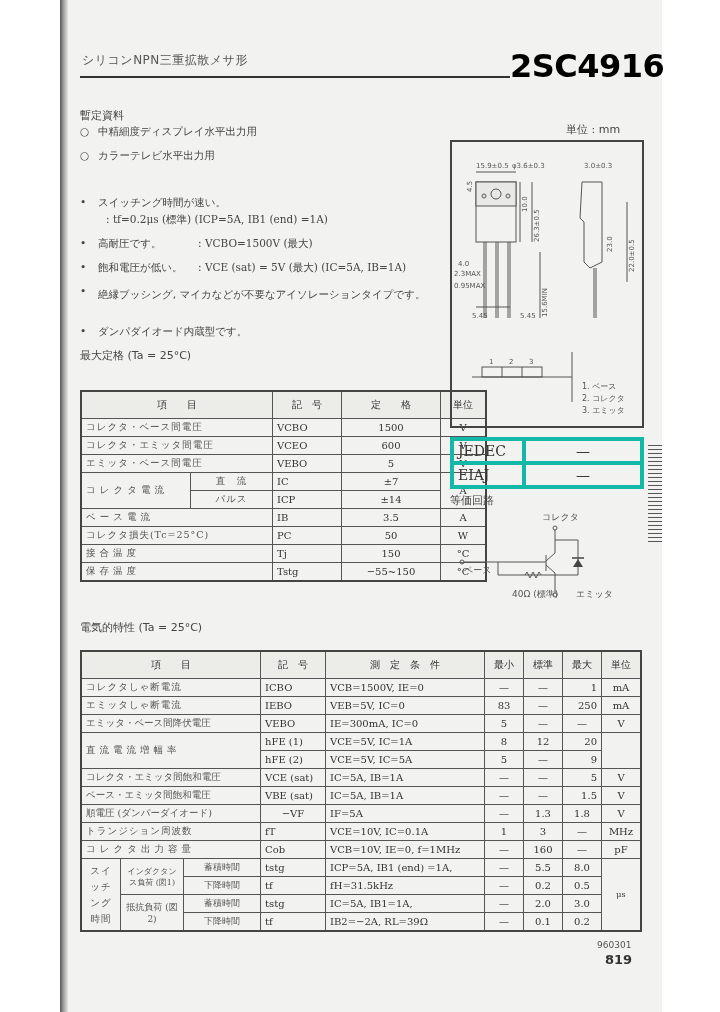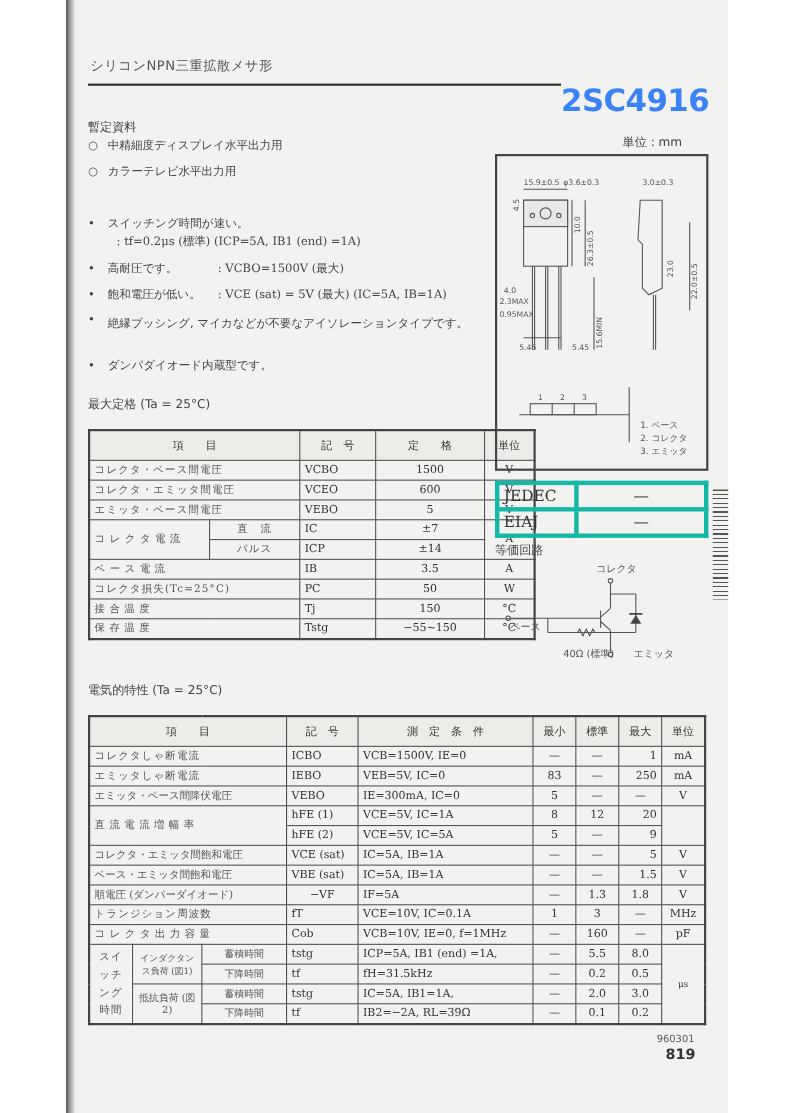--- a/index.html
+++ b/index.html
@@ -5,21 +5,21 @@
   html, body { margin: 0; padding: 0; }
   body { width: 720px; height: 1012px; background: #ffffff; position: relative; overflow: hidden;
          font-family: "DejaVu Serif", serif; color: #2a2a2a; }
   .page { position: absolute; left: 60px; top: 0; width: 602px; height: 1012px; background: #f2f2f0; }
   .page-edge { position: absolute; left: 60px; top: 0; width: 8px; height: 1012px;
                background: linear-gradient(to right, #555 0%, #999 40%, #e6e6e4 100%); }
   .abs { position: absolute; }
   .sans { font-family: "DejaVu Sans", sans-serif; }
   .header-sub { left: 82px; top: 52px; font-size: 12px; color: #555; letter-spacing: 0.5px; }
   .header-rule { left: 80px; top: 76px; width: 430px; height: 2px; background: #333; }
-  .part-number { left: 510px; top: 75px; font-size: 28px; font-weight: bold; color: #3b82f6;
+  .part-number { left: 510px; top: 47px; font-size: 32px; font-weight: bold; color: #000000;
                  font-family: "DejaVu Sans", sans-serif; letter-spacing: -0.5px; }
   .small { font-size: 11px; color: #444; }
   .feat { font-size: 10.5px; color: #444; }
   .bullet { display: inline-block; width: 18px; }
   table { border-collapse: collapse; position: absolute; margin-top: 13px; }
   td, th { border: 1px solid #555; font-size: 10px; padding: 0 4px; height: 17px; font-weight: normal; color: #333; }
   .t-outer { border: 2px solid #444; }
   .hdr td { height: 26px; text-align: center; background: #ecece9; }
   .c { text-align: center; }
   .r { text-align: right; }
@@ -56,21 +56,21 @@
   <div style="height:24px; padding-left:26px;">: tf=0.2μs (標準) (ICP=5A, IB1 (end) =1A)</div>
   <div style="height:24px;"><span class="bullet">•</span><span class="sans" style="display:inline-block;width:100px;">高耐圧です。</span><span>: VCBO=1500V (最大)</span></div>
   <div style="height:24px;"><span class="bullet">•</span><span class="sans" style="display:inline-block;width:100px;">飽和電圧が低い。</span><span>: VCE (sat) = 5V (最大) (IC=5A, IB=1A)</span></div>
   <div style="height:40px; display:flex;">
       <span class="bullet">•</span>
       <span class="sans" style="width:340px; line-height:18px;">絶縁ブッシング, マイカなどが不要なアイソレーションタイプです。</span>
     </div>
   <div style="height:20px;"><span class="bullet">•</span><span class="sans">ダンパダイオード内蔵型です。</span></div>
 </div>
 
-<div class="abs small sans" style="left:80px; top:360px;">最大定格 (Ta = 25°C)</div>
+<div class="abs small sans" style="left:80px; top:348px;">最大定格 (Ta = 25°C)</div>
 <table class="t-outer" style="left:80px; top:377px; width:407px;">
   <tbody>
       <tr class="hdr">
     <td colspan="2" style="width:170px;">項　　目</td>
     <td style="width:60px;">記　号</td>
     <td style="width:90px;">定　　格</td>
     <td style="width:36px;">単位</td>
   </tr>
   <tr>
     <td colspan="2" class="jp-tight">コレクタ・ベース間電圧</td>

